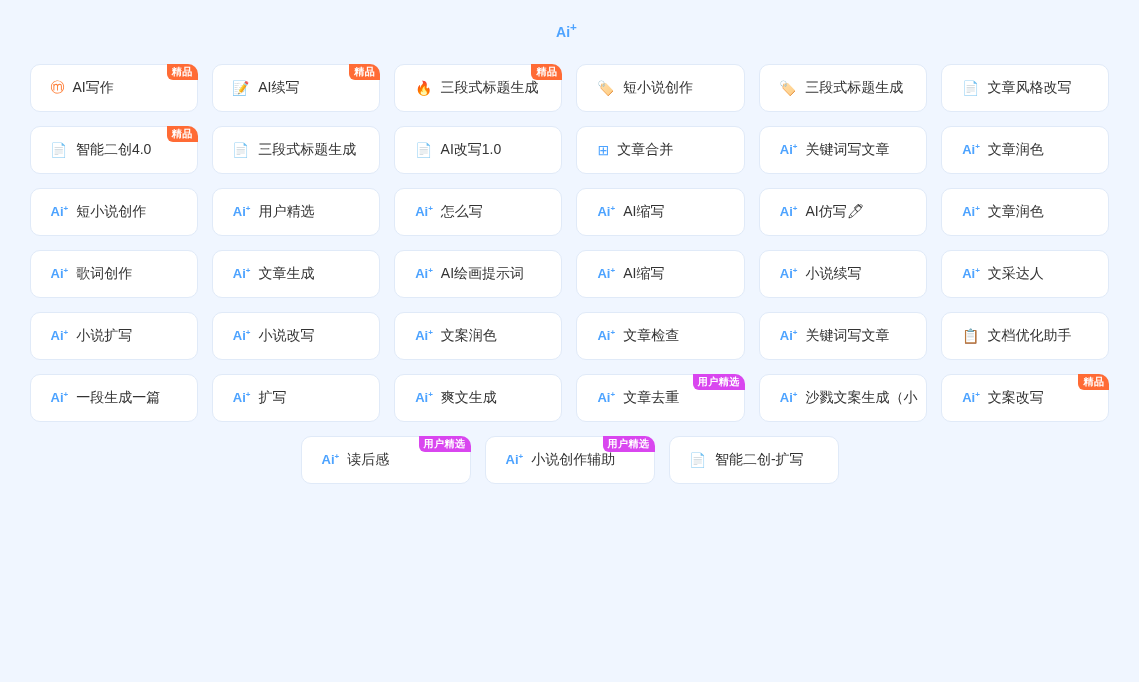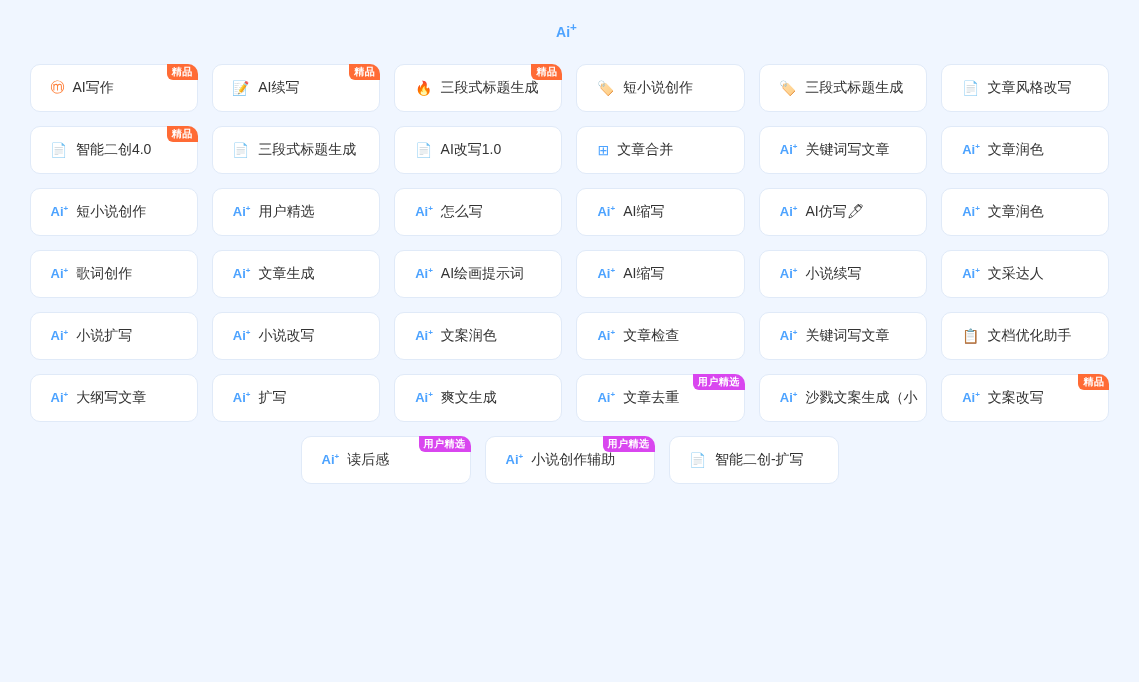--- a/index.html
+++ b/index.html
@@ -259,21 +259,21 @@
         <span class="card-label">关键词写文章</span>
       </div>
       <div class="card">
         <span class="icon-outline" style="font-size:14px;">📋</span>
         <span class="card-label">文档优化助手</span>
       </div>
     </div>
     <div class="grid-row">
       <div class="card">
         <span class="icon-ai">Ai<sup>+</sup></span>
-        <span class="card-label">大纲写文章</span>
+        <span class="card-label">一段生成一篇</span>
       </div>
       <div class="card">
         <span class="icon-ai">Ai<sup>+</sup></span>
         <span class="card-label">扩写</span>
       </div>
       <div class="card">
         <span class="icon-ai">Ai<sup>+</sup></span>
         <span class="card-label">爽文生成</span>
       </div>
       <div class="card">

